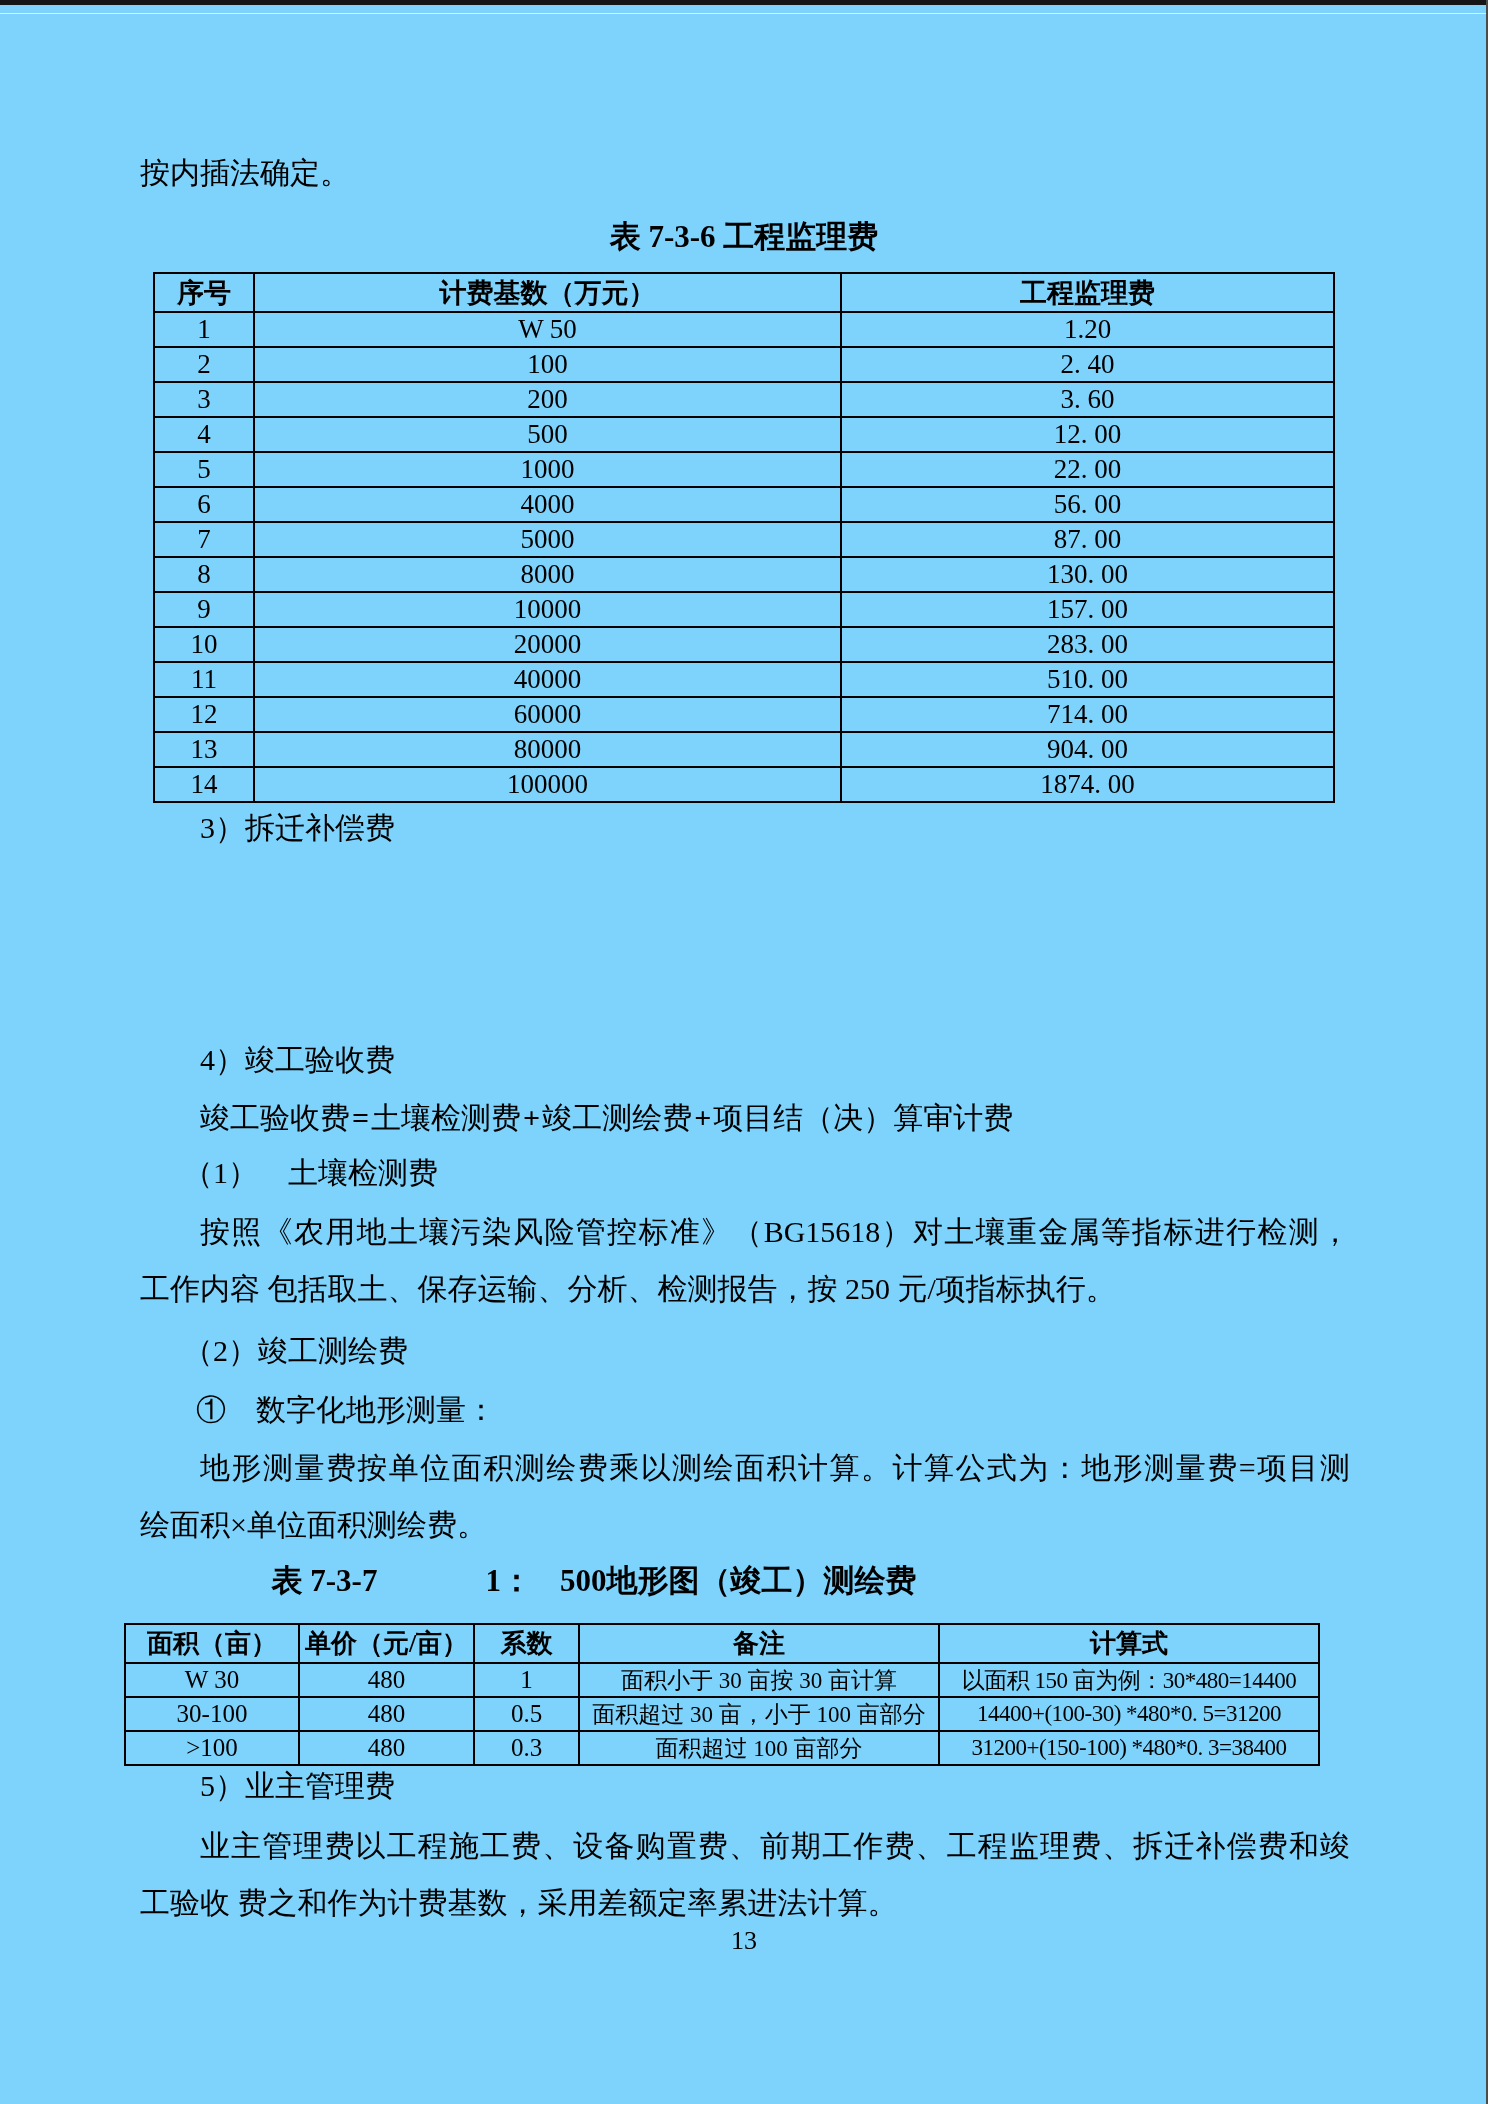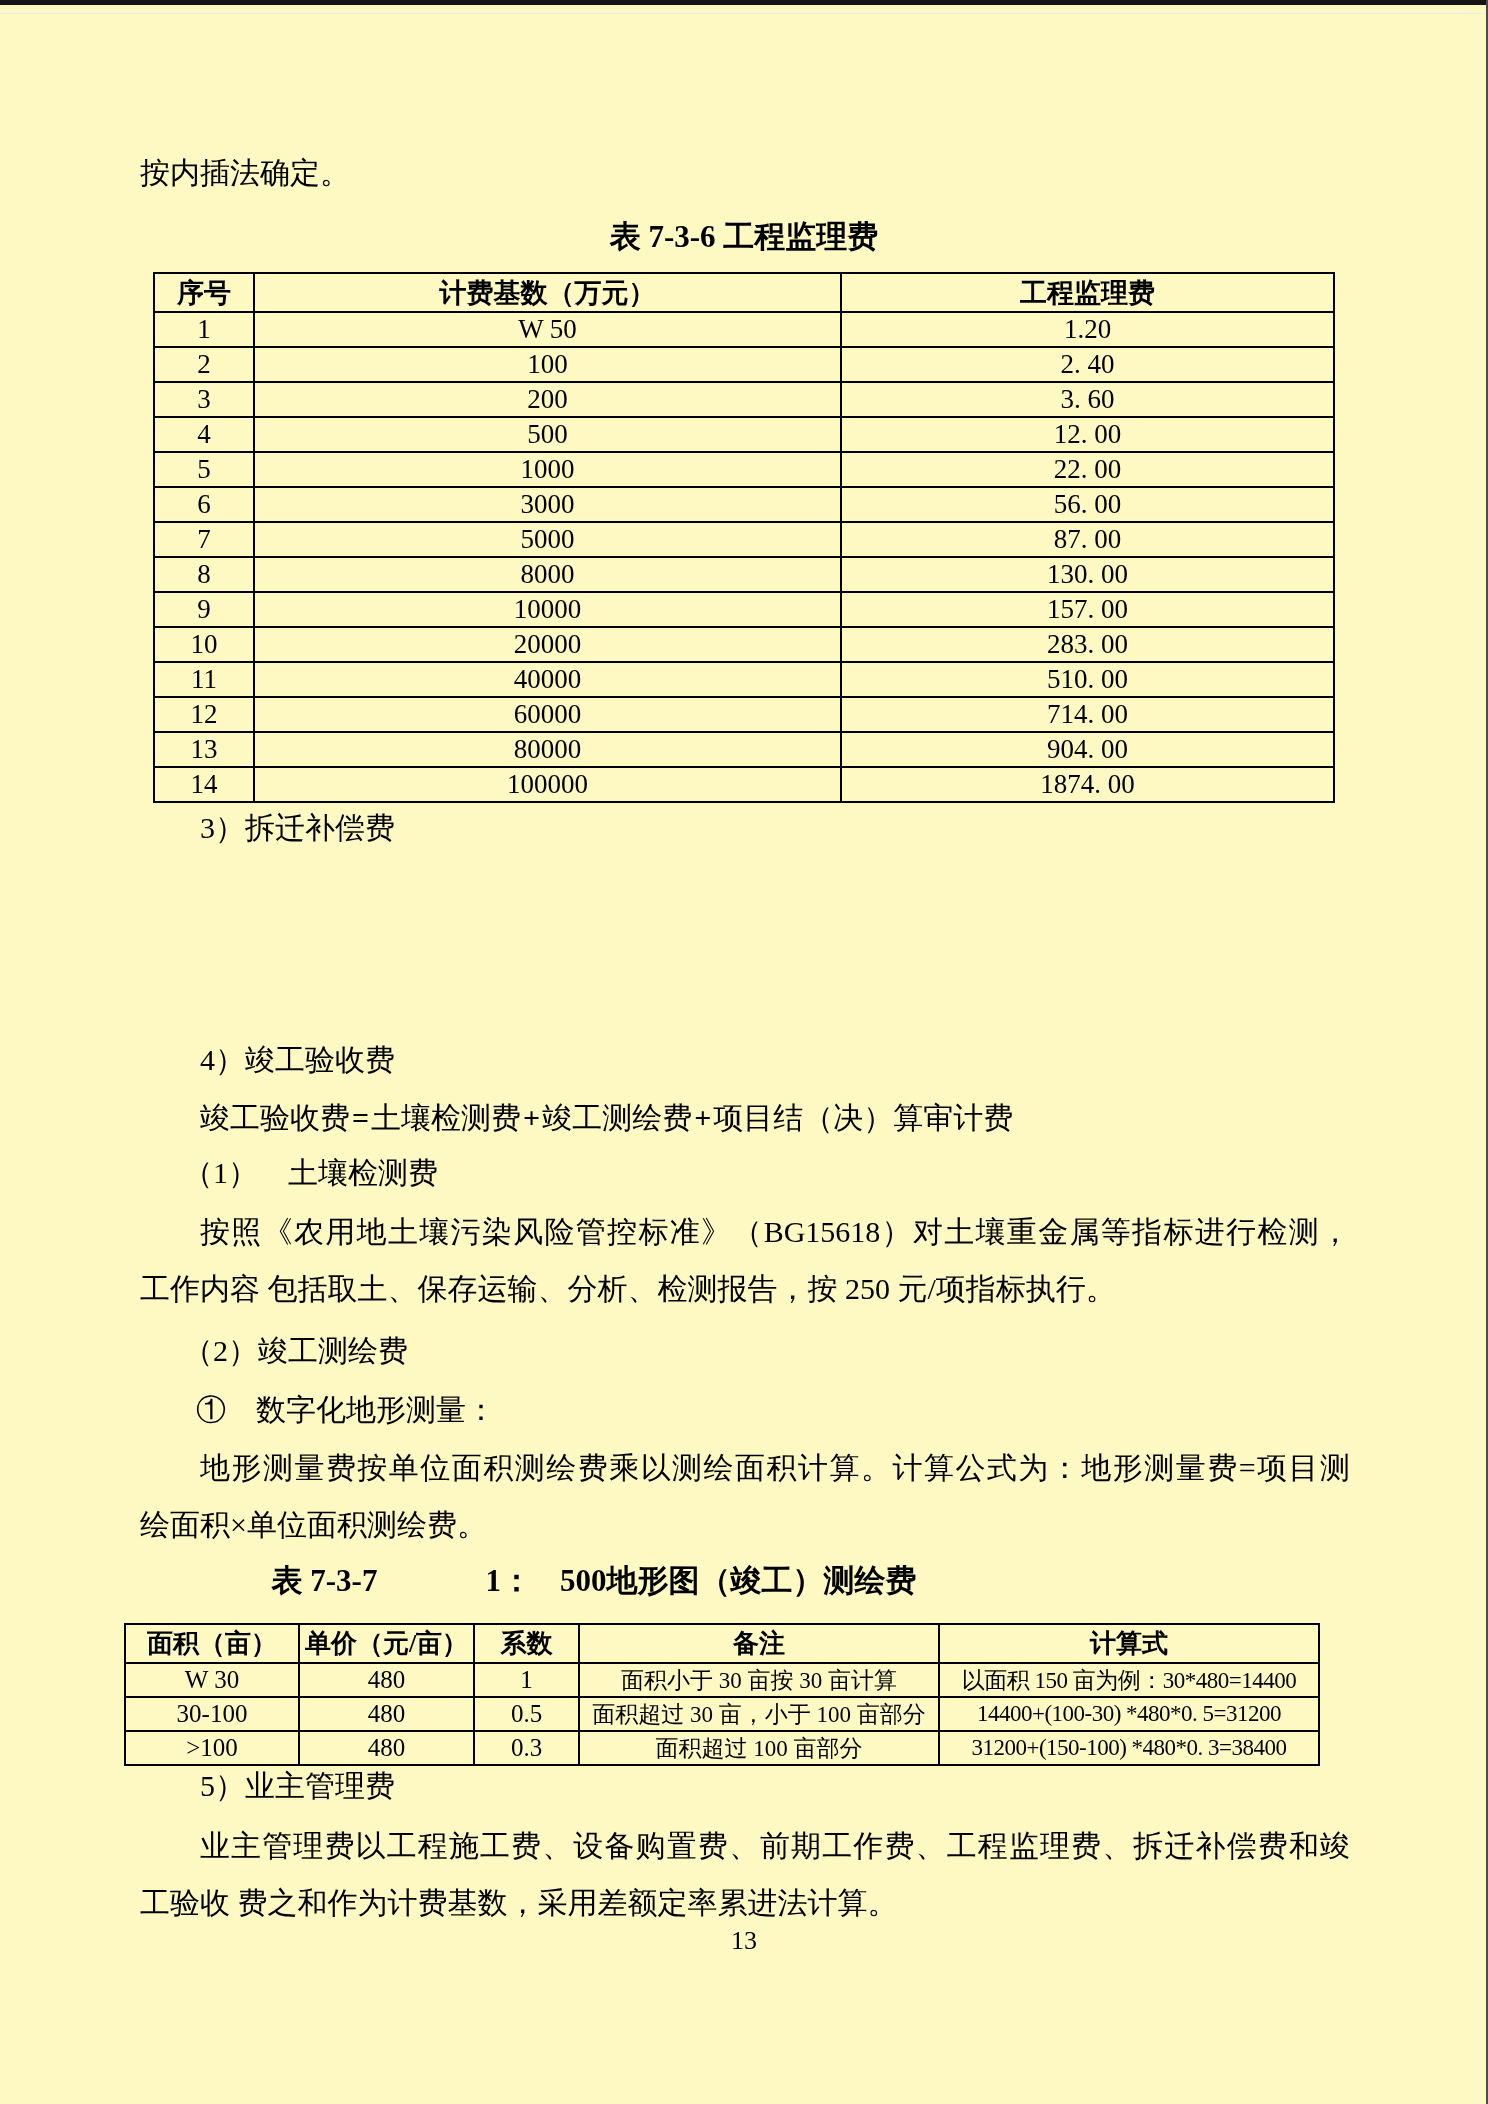--- a/index.html
+++ b/index.html
@@ -1,19 +1,19 @@
 <!DOCTYPE html>
 <html><head>
 <meta charset="utf-8">
 <style>
   html,body{margin:0;padding:0;background:#ffffff;}
   .page{
     position:relative;
     width:1488px;height:2104px;
-    background:#fef9c3;
+    background:#7dd3fc;
     font-family:"Liberation Serif","DejaVu Serif",serif;
     color:#000;
     overflow:hidden;
   }
   .edge-top{position:absolute;left:0;top:0;width:1488px;height:5px;background:#151515;}
   .edge-top-shadow{position:absolute;left:0;top:13px;width:1488px;height:1px;background:#ececec;}
   .edge-right{position:absolute;right:0;top:0;width:2px;height:2104px;background:#4c4c4c;}
 
   .abs{position:absolute;}
   .txt{font-size:30px;line-height:40px;white-space:nowrap;}
@@ -92,21 +92,21 @@
           <td>500</td>
           <td>12. 00</td>
         </tr>
         <tr>
           <td>5</td>
           <td>1000</td>
           <td>22. 00</td>
         </tr>
         <tr>
           <td>6</td>
-          <td>3000</td>
+          <td>4000</td>
           <td>56. 00</td>
         </tr>
         <tr>
           <td>7</td>
           <td>5000</td>
           <td>87. 00</td>
         </tr>
         <tr>
           <td>8</td>
           <td>8000</td>

